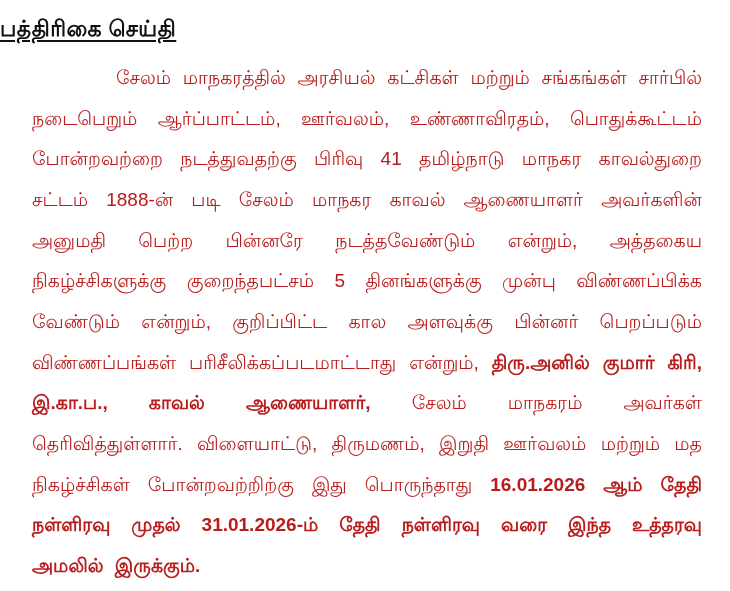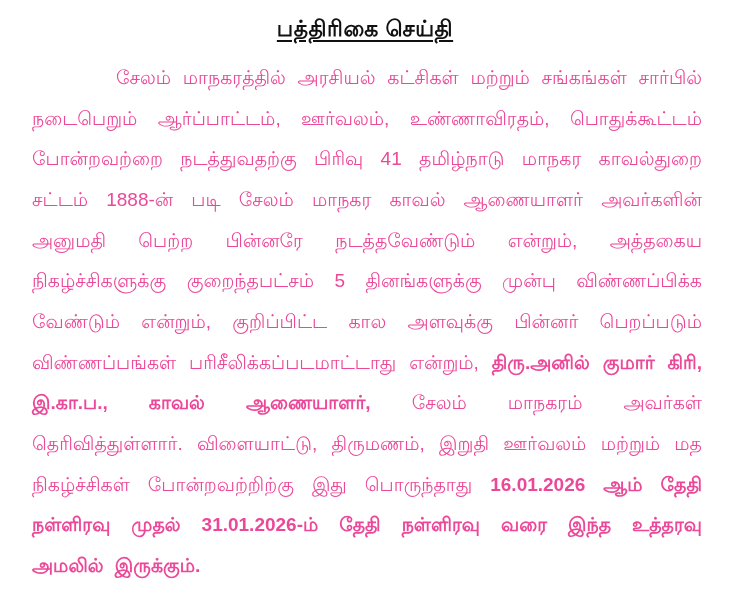--- a/index.html
+++ b/index.html
@@ -12,35 +12,35 @@
     width: 730px;
     height: 591px;
     background: #ffffff;
     color: #111111;
     font-family: "Liberation Sans", "DejaVu Sans", sans-serif;
     overflow: hidden;
     box-sizing: border-box;
   }
   .title {
     margin: 16px 0 14px 0;
-    text-align: center;
+    text-align: left;
     font-size: 22px;
     font-weight: 700;
     text-decoration: underline;
     text-underline-offset: 4px;
     letter-spacing: 0.5px;
   }
   .body-text {
     margin: 0 28px 0 32px;
     font-size: 19px;
     line-height: 2.14;
     text-align: justify;
     text-indent: 84px;
     word-spacing: 6px;
-    color: #ec4899;
+    color: #b91c1c;
   }
   .bold {
     font-weight: 700;
   }
 </style>
 </head>
 <body>
 
 <div class="page">
   <h1 class="title">பத்திரிகை செய்தி</h1>

